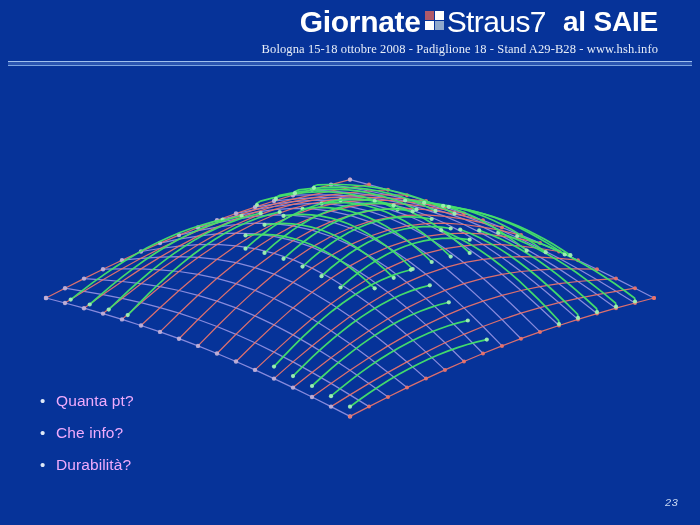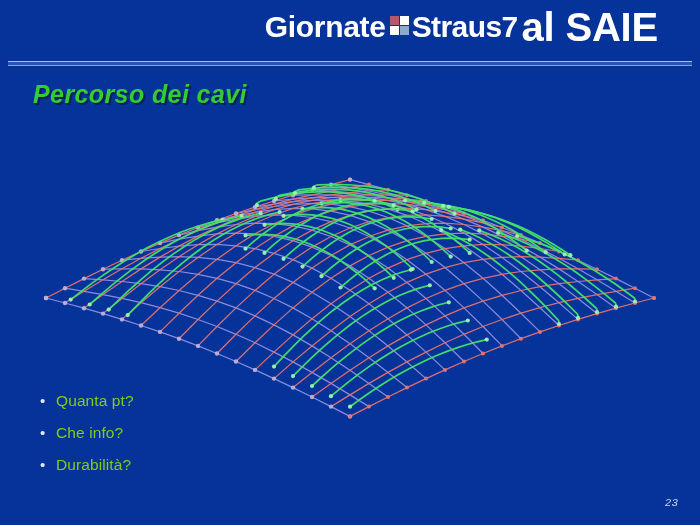--- a/index.html
+++ b/index.html
@@ -41,33 +41,33 @@
     display: inline-block;
     width: 19px;
     height: 19px;
     vertical-align: middle;
     position: relative;
     top: -2px;
     margin: 0 3px 0 4px;
   }
   .ht-straus {
     font-size: 30px;
-    font-weight: bold;
+    font-weight: normal;
     color: #ffffff;
     vertical-align: middle;
     letter-spacing: -0.6px;
     text-align: right;
   }
   .ht-saie {
-    font-size: 40px;
+    font-size: 28px;
     font-weight: bold;
     color: #ffffff;
     vertical-align: middle;
     letter-spacing: -0.2px;
-    margin-left: 4px;
+    margin-left: 17px;
   }
   #header-subtitle {
     position: absolute;
     right: 42px;
     top: 42px;
     font-family: "Liberation Serif", serif;
     font-size: 12.5px;
     color: #e8eef8;
     white-space: nowrap;
     letter-spacing: 0.1px;
@@ -121,21 +121,21 @@
   }
   .bullet-dot {
     width: 16px;
     flex: 0 0 16px;
     color: #dfe9f7;
     font-size: 15px;
     line-height: 1;
   }
   .bullet-text {
     font-size: 15.5px;
-    color: #84cc16;
+    color: #f0abfc;
     letter-spacing: 0.1px;
   }
 
   
   #page-number {
     position: absolute;
     right: 22px;
     bottom: 16px;
     font-family: Liberation Mono, monospace;
     font-style: italic;
@@ -154,24 +154,24 @@
       <span class="ht-giornate">Giornate</span><span class="ht-logo">
         <svg width="19" height="19" viewBox="0 0 19 19" aria-hidden="true">
           <rect x="0" y="0" width="9" height="9" fill="#b05a6a"></rect>
           <rect x="10" y="0" width="9" height="9" fill="#ffffff"></rect>
           <rect x="0" y="10" width="9" height="9" fill="#ffffff"></rect>
           <rect x="10" y="10" width="9" height="9" fill="#8fa8cc"></rect>
         </svg>
       </span><span class="ht-straus">Straus7</span><span class="ht-saie">al SAIE</span>
     </div>
 
+    <div id="header-subtitle">Bologna 15-18 ottobre 2008 - Padiglione 18 - Stand A29-B28 - www.hsh.info</div>
     <div id="header-rule"></div>
   </div>
 
-  <div id="slide-title">Percorso dei cavi</div>
 
   <div id="figure">
     <svg id="mesh-svg" width="670" height="290" viewBox="0 0 670 290" aria-hidden="true">
         <polyline points="31.0,148.0 50.0,153.0 69.0,158.2 88.0,163.6 107.0,169.4 126.0,175.5 145.0,181.9 164.0,188.7 183.0,195.9 202.0,203.5 221.0,211.5 240.0,219.9 259.0,228.6 278.0,237.6 297.0,247.0 316.0,256.6 335.0,266.4" fill="none" stroke="#8f8fe0" stroke-width="1.25" stroke-linecap="round" opacity="0.95"></polyline>
         <polyline points="50.0,138.2 69.0,141.3 88.0,144.6 107.0,148.4 126.0,152.7 145.0,157.7 164.0,163.2 183.0,169.5 202.0,176.5 221.0,184.3 240.0,192.8 259.0,202.1 278.0,211.9 297.0,222.4 316.0,233.4 335.0,244.9 354.0,256.6" fill="none" stroke="#8f8fe0" stroke-width="1.25" stroke-linecap="round" opacity="0.95"></polyline>
         <polyline points="69.0,128.6 88.0,129.8 107.0,131.5 126.0,133.7 145.0,136.7 164.0,140.5 183.0,145.3 202.0,151.1 221.0,157.9 240.0,165.9 259.0,174.9 278.0,184.9 297.0,195.9 316.0,207.7 335.0,220.3 354.0,233.4 373.0,247.0" fill="none" stroke="#8f8fe0" stroke-width="1.25" stroke-linecap="round" opacity="0.95"></polyline>
         <polyline points="88.0,119.2 107.0,118.8 126.0,118.9 145.0,119.8 164.0,121.5 183.0,124.3 202.0,128.3 221.0,133.7 240.0,140.4 259.0,148.5 278.0,157.9 297.0,168.7 316.0,180.7 335.0,193.8 354.0,207.7 373.0,222.4 392.0,237.6" fill="none" stroke="#8f8fe0" stroke-width="1.25" stroke-linecap="round" opacity="0.95"></polyline>
         <polyline points="107.0,110.2 126.0,108.3 145.0,107.1 164.0,106.7 183.0,107.4 202.0,109.3 221.0,112.7 240.0,117.6 259.0,124.2 278.0,132.4 297.0,142.3 316.0,153.7 335.0,166.6 354.0,180.7 373.0,195.9 392.0,211.9 411.0,228.6" fill="none" stroke="#8f8fe0" stroke-width="1.25" stroke-linecap="round" opacity="0.95"></polyline>
         <polyline points="126.0,101.5 145.0,98.5 164.0,96.1 183.0,94.7 202.0,94.5 221.0,95.8 240.0,98.6 259.0,103.3 278.0,109.7 297.0,118.1 316.0,128.2 335.0,140.2 354.0,153.7 373.0,168.7 392.0,184.9 411.0,202.1 430.0,219.9" fill="none" stroke="#8f8fe0" stroke-width="1.25" stroke-linecap="round" opacity="0.95"></polyline>
         <polyline points="145.0,93.1 164.0,89.2 183.0,86.1 202.0,83.9 221.0,83.1 240.0,83.8 259.0,86.3 278.0,90.7 297.0,97.1 316.0,105.5 335.0,115.9 354.0,128.2 373.0,142.3 392.0,157.9 411.0,174.9 430.0,192.8 449.0,211.5" fill="none" stroke="#8f8fe0" stroke-width="1.25" stroke-linecap="round" opacity="0.95"></polyline>

